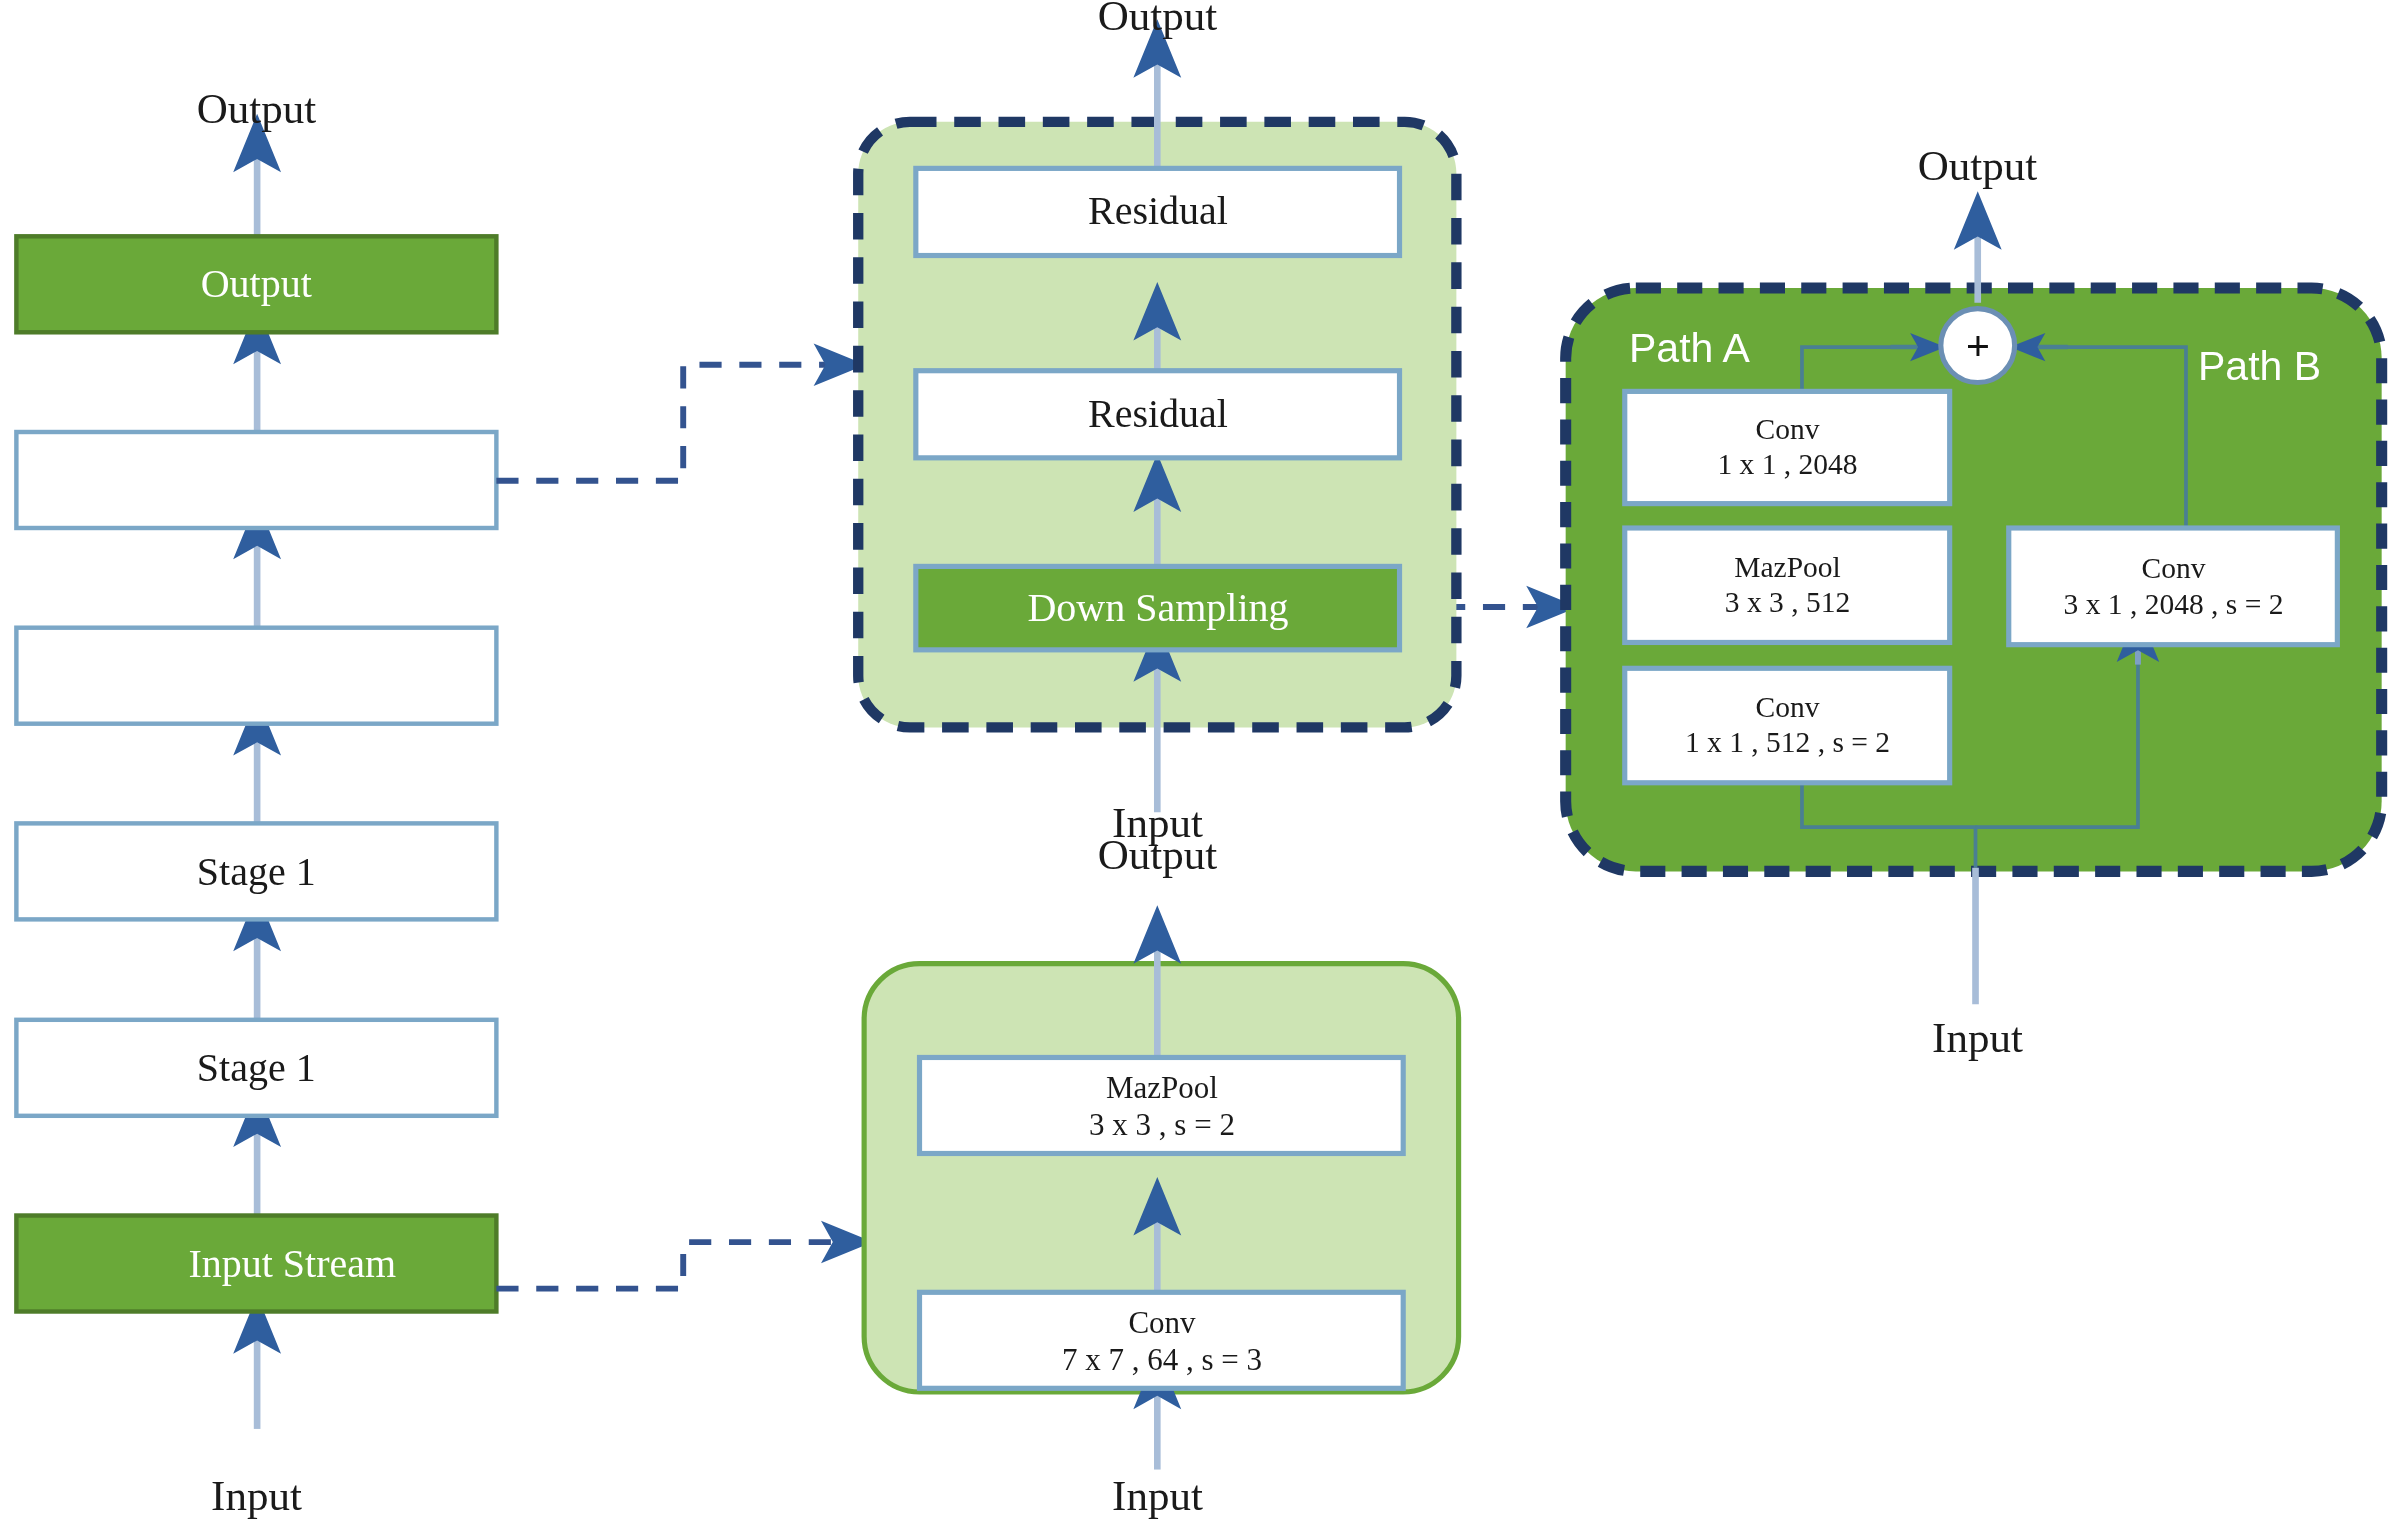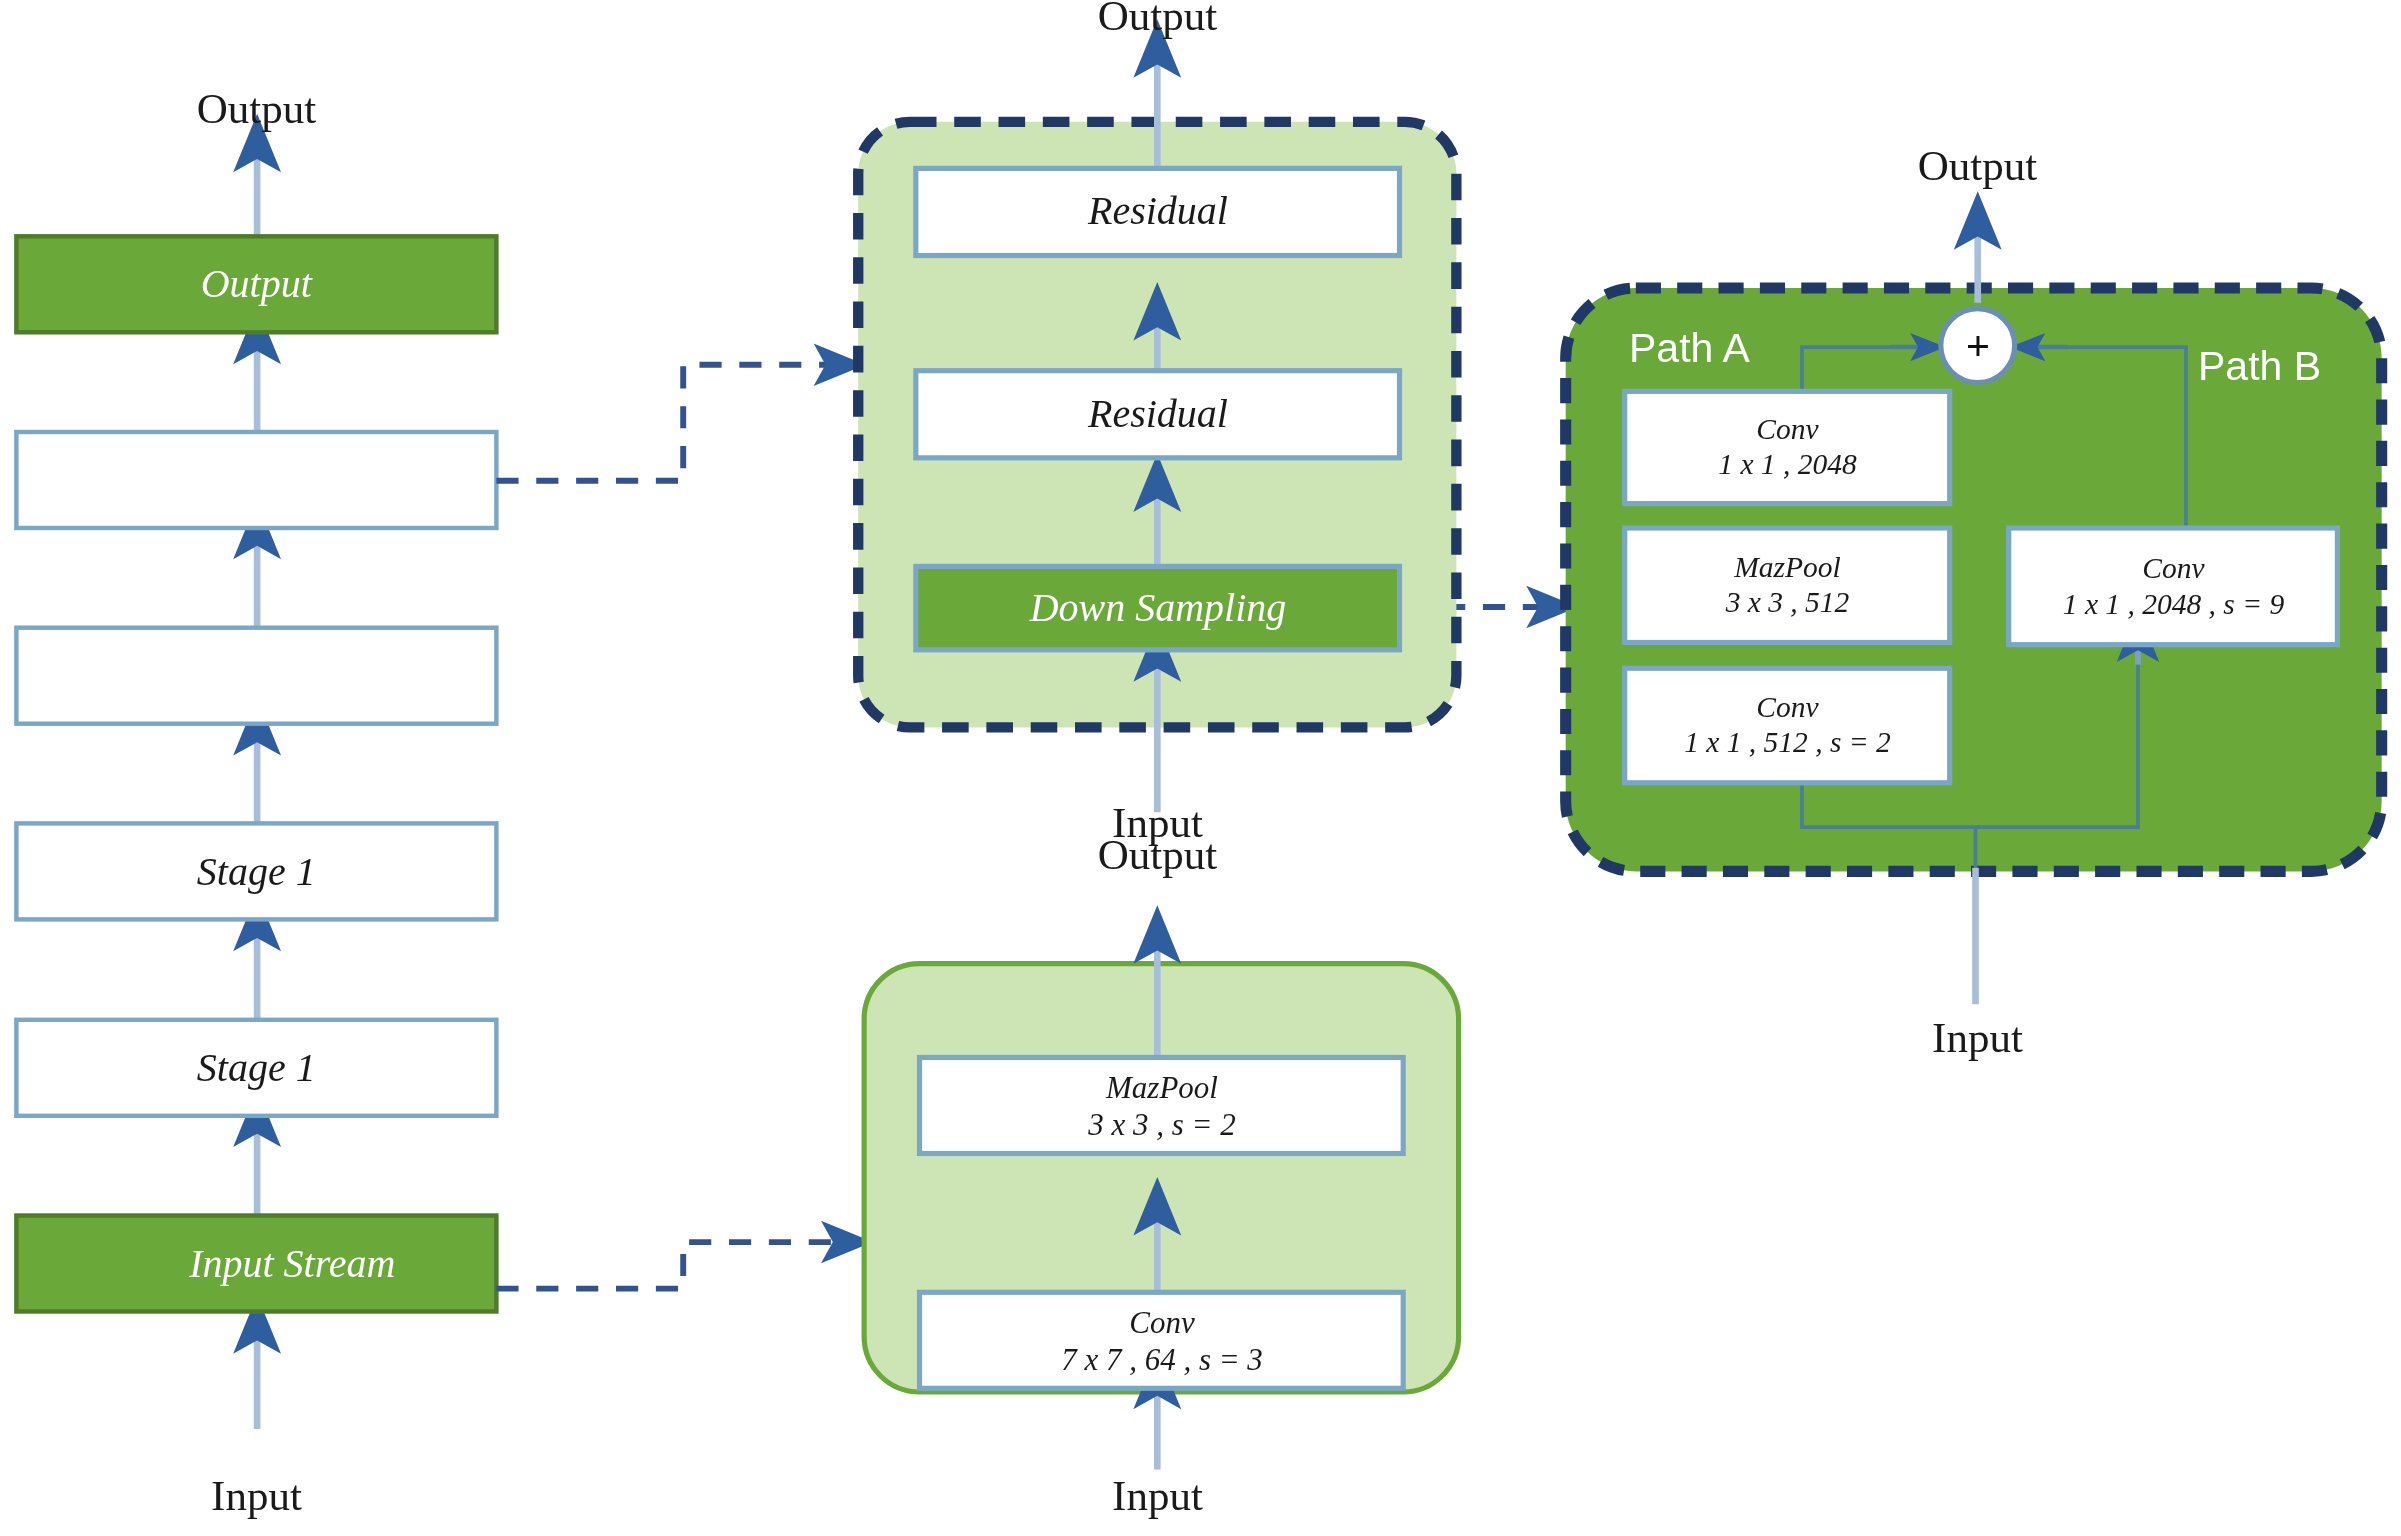--- a/index.html
+++ b/index.html
@@ -5,21 +5,21 @@
   html,body{margin:0;padding:0;background:#ffffff;}
   body{width:2401px;height:1536px;overflow:hidden;
        font-family:"Liberation Serif","DejaVu Serif",serif;}
   #canvas{position:relative;width:2401px;height:1536px;}
   svg.layer{position:absolute;left:0;top:0;width:2401px;height:1536px;}
   .lbl{position:absolute;color:#1a1a1a;font-family:"Liberation Serif","DejaVu Serif",serif;
        white-space:nowrap;text-align:center;}
   .freetext{font-size:43px;line-height:1.0;}
   .boxtext{position:absolute;display:flex;flex-direction:column;align-items:center;
            justify-content:center;text-align:center;
-           font-family:"Liberation Serif","DejaVu Serif",serif;color:#1a1a1a;font-style:italic;}
+           font-family:"Liberation Serif","DejaVu Serif",serif;color:#1a1a1a;}
   .t1{font-size:40px;line-height:1.12;}
   .t2{font-size:31px;line-height:1.2;}
   .t3{font-size:29.5px;line-height:1.2;}
   .white{color:#ffffff;}
   .pathlbl{position:absolute;color:#ffffff;font-size:41px;
            font-family:Liberation Sans, sans-serif;white-space:nowrap;}
   .plussym{position:absolute;font-size:41px;color:#111;font-family:"Liberation Sans",sans-serif;
            display:flex;align-items:center;justify-content:center;}
 </style>
 </head>
@@ -181,17 +181,17 @@
   <div class="boxtext" style="left:1625px;top:528px;width:325px;height:114px;">
     <span class="t3">MazPool</span>
     <span class="t3">3 x 3 , 512</span>
   </div>
   <div class="boxtext" style="left:1625px;top:668px;width:325px;height:114px;">
     <span class="t3">Conv</span>
     <span class="t3">1 x 1 , 512 , s = 2</span>
   </div>
   <div class="boxtext" style="left:2009px;top:528px;width:329px;height:117px;">
     <span class="t3">Conv</span>
-    <span class="t3">1 x 1 , 2048 , s = 9</span>
+    <span class="t3">3 x 1 , 2048 , s = 2</span>
   </div>
 
 </div>
 
 
 </body></html>

